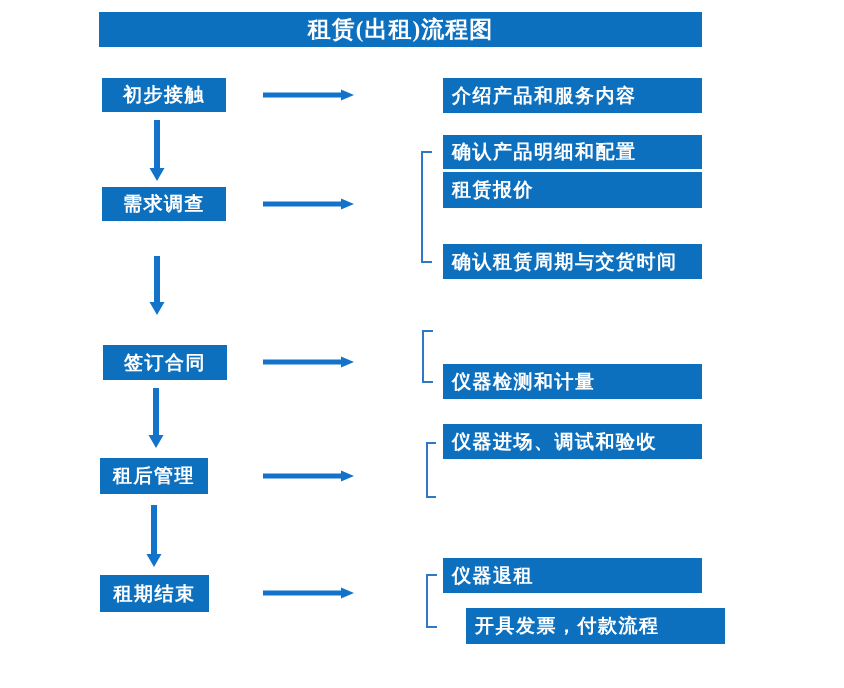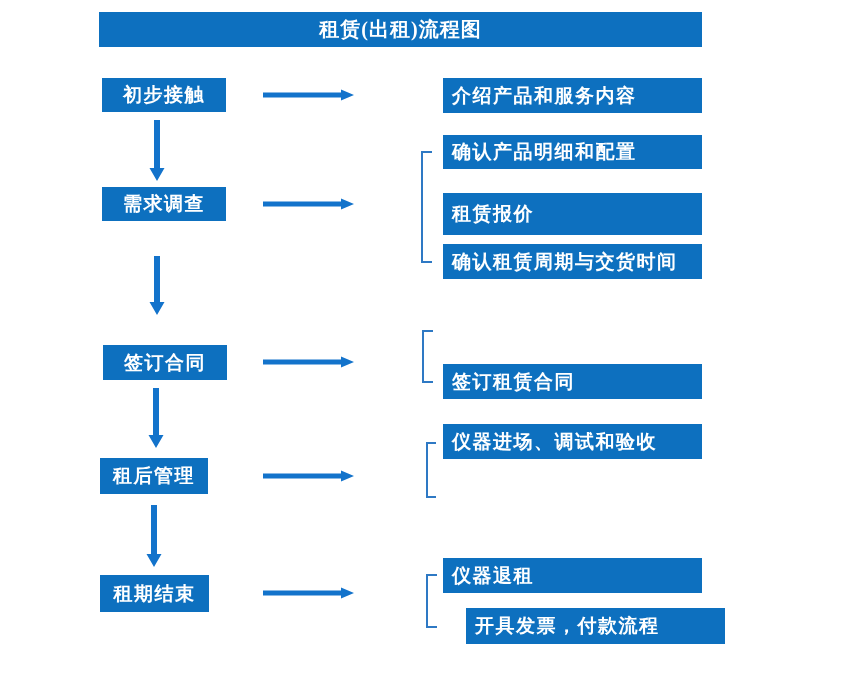--- a/index.html
+++ b/index.html
@@ -23,21 +23,21 @@
     position: absolute;
     left: 99px; top: 12px;
     width: 603px; height: 35px;
     background: var(--box-blue);
     display: flex;
     align-items: center;
     justify-content: center;
   }
   .title-text {
     color: var(--text-white);
-    font-size: 20px;
+    font-size: 23px;
     font-weight: bold;
     letter-spacing: 1px;
   }
   .lbox, .rbox {
     position: absolute;
     background: var(--box-blue);
     color: var(--text-white);
     font-weight: bold;
     font-size: 19px;
     letter-spacing: 1.5px;
@@ -84,20 +84,20 @@
   </svg>
 
   <div class="lbox" style="left:102px; top:78px;  width:124px; height:34px;">初步接触</div>
   <div class="lbox" style="left:102px; top:187px; width:124px; height:34px;">需求调查</div>
   <div class="lbox" style="left:103px; top:345px; width:124px; height:35px;">签订合同</div>
   <div class="lbox" style="left:100px; top:458px; width:108px; height:36px;">租后管理</div>
   <div class="lbox" style="left:100px; top:575px; width:109px; height:37px;">租期结束</div>
 
   <div class="rbox" style="top:78px;  height:35px;">介绍产品和服务内容</div>
   <div class="rbox" style="top:135px; height:34px;">确认产品明细和配置</div>
-  <div class="rbox" style="top:193px; height:42px;">租赁报价</div>
+  <div class="rbox" style="top:172px; height:36px;">租赁报价</div>
   <div class="rbox" style="top:244px; height:35px;">确认租赁周期与交货时间</div>
-  <div class="rbox" style="top:364px; height:35px;">签订租赁合同</div>
+  <div class="rbox" style="top:364px; height:35px;">仪器检测和计量</div>
   <div class="rbox" style="top:424px; height:35px;">仪器进场、调试和验收</div>
   <div class="rbox" style="top:558px; height:35px;">仪器退租</div>
   <div class="rbox" style="top:608px; height:36px;margin-left:23px;">开具发票，付款流程</div>
 
 </div>
 
 </body></html>

